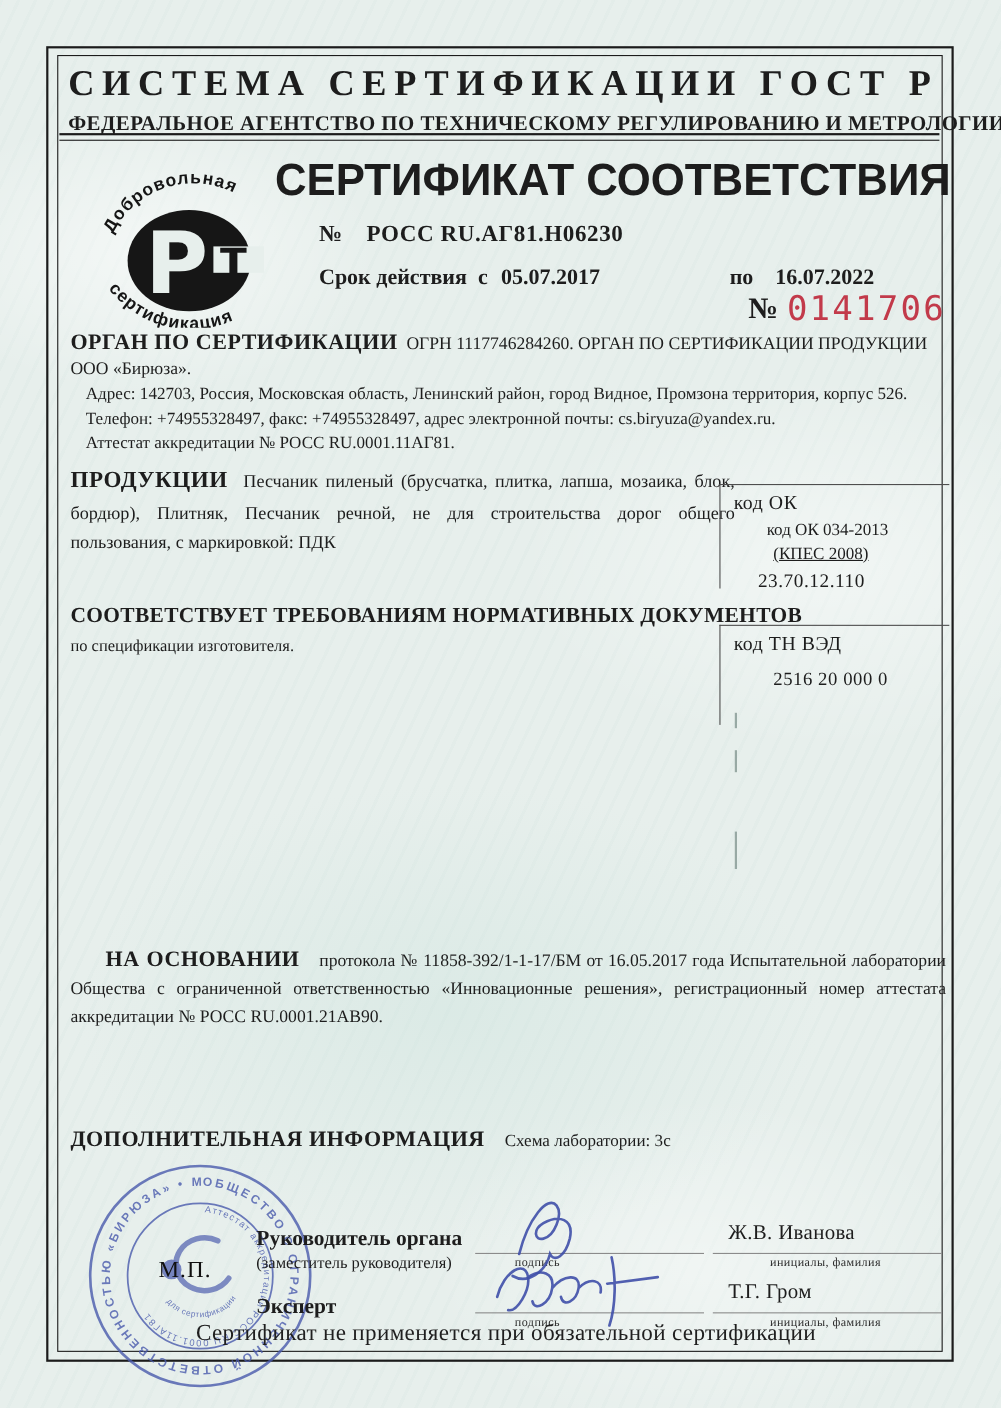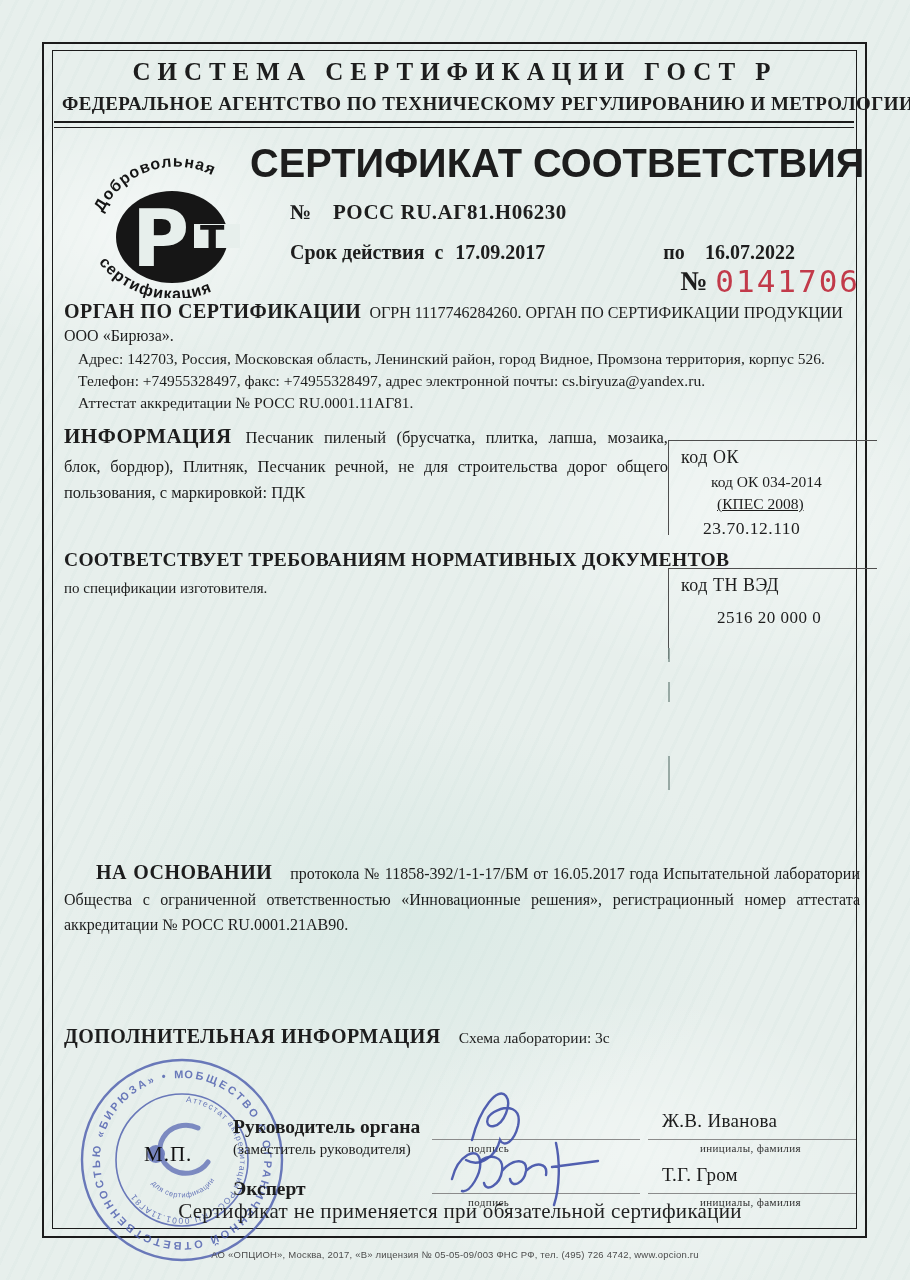--- a/index.html
+++ b/index.html
@@ -13,42 +13,42 @@
       radial-gradient(ellipse 520px 320px at 45% 72%, rgba(205,228,222,.45), transparent 65%),
       radial-gradient(ellipse 380px 240px at 70% 90%, rgba(255,255,255,.4), transparent 65%),
       repeating-linear-gradient(115deg, rgba(175,205,200,.07) 0 3px, transparent 3px 14px),
       #e7efec;
   }
   .frame-outer{position:absolute;left:42px;top:42px;width:821px;height:1192px;border:2.5px solid #1b1b1b;}
   .frame-inner{position:absolute;left:52px;top:50px;width:803px;height:1177px;border:1.5px solid #1b1b1b;}
   .hdr-div1{position:absolute;left:54px;top:121px;width:800px;border-top:2px solid #1b1b1b;}
   .hdr-div2{position:absolute;left:54px;top:127px;width:800px;border-top:1px solid #1b1b1b;}
   .header{position:absolute;left:62px;top:58px;width:786px;text-align:center;}
-  .header .l1{font-size:25px;font-weight:bold;letter-spacing:7px;white-space:nowrap;}
+  .header .l1{font-size:33px;font-weight:bold;letter-spacing:7px;white-space:nowrap;}
   .header .l2{font-size:19px;font-weight:bold;letter-spacing:.4px;margin-top:7px;white-space:nowrap;}
   .logo{position:absolute;left:76px;top:140px;width:192px;height:158px;}
   .doc-title{position:absolute;left:250px;top:140px;width:610px;text-align:center;
     font-family:"Liberation Sans", sans-serif;font-weight:700;font-size:41px;letter-spacing:0px;
     transform:scaleX(.97);transform-origin:left;white-space:nowrap;}
   .row-number{position:absolute;left:290px;top:200px;font-size:21px;}
   .row-number .no{font-weight:bold;margin-right:22px;}
   .row-number .val{font-weight:bold;letter-spacing:.5px;text-align:center;}
   .row-validity{position:absolute;left:290px;top:241px;font-size:20px;font-weight:bold;white-space:nowrap;}
   .row-validity .lbl{margin-right:10px;}
   .row-validity .c{margin-right:12px;}
   .row-validity .to{margin-left:118px;margin-right:20px;text-align:right;}
   .row-blank{position:absolute;left:610px;top:263px;width:250px;white-space:nowrap;text-align:right;}
   .row-blank .no{font-size:27px;font-weight:bold;margin-right:8px;vertical-align:2px;}
   .row-blank .val{font-family:"DejaVu Sans Mono", monospace;font-size:31px;color:#c23a4a;letter-spacing:2px;}
   .sec-organ{position:absolute;left:64px;top:297px;width:796px;font-size:16px;line-height:1.42;}
   .sec-organ .lbl{font-size:20px;font-weight:bold;letter-spacing:.5px;margin-right:8px;}
   .sec-organ .sub{padding-left:14px;font-size:15.5px;}
   .sec-prod{position:absolute;left:64px;top:420px;width:604px;font-size:16.5px;line-height:1.6;text-align:justify;}
   .sec-prod .lbl{font-size:21px;font-weight:bold;letter-spacing:.5px;margin-right:14px;}
-  .box{position:absolute;left:668px;width:188px;border-top:1.5px solid #4e4e4e;border-left:1.5px solid #4e4e4e;padding:6px 8px 10px 12px;}
+  .box{position:absolute;left:654px;width:188px;border-top:1.5px solid #4e4e4e;border-left:1.5px solid #4e4e4e;padding:6px 8px 10px 12px;}
   .box-ok{top:440px;height:78px;}
   .box-tnved{top:568px;height:74px;}
   .box .cap{font-size:18px;letter-spacing:.5px;}
   .box .c1{font-size:15.5px;margin:5px 0 0 30px;}
   .box .c2{font-size:15.5px;margin:4px 0 0 36px;text-decoration:underline;}
   .box .c3{font-size:17.5px;margin:5px 0 0 22px;letter-spacing:.5px;}
   .box .cv{font-size:17px;margin:12px 0 0 36px;letter-spacing:.5px;}
   .sec-conf{position:absolute;left:64px;top:549px;width:600px;}
   .sec-conf .lbl{font-size:19.5px;font-weight:bold;letter-spacing:.3px;white-space:nowrap;}
   .sec-conf .txt{font-size:15px;margin-top:9px;}
@@ -119,41 +119,41 @@
     </svg>
   </div>
 
   <div class="doc-title">СЕРТИФИКАТ СООТВЕТСТВИЯ</div>
 
   <div class="row-number">
     <span class="no">№</span><span class="val">РОСС RU.АГ81.Н06230</span>
   </div>
 
   <div class="row-validity">
-    <span class="lbl">Срок действия</span><span class="c">с</span><span>17.09.2017</span><span class="to">по</span><span>16.07.2022</span>
+    <span class="lbl">Срок действия</span><span class="c">с</span><span>05.07.2017</span><span class="to">по</span><span>16.07.2022</span>
   </div>
 
   <div class="row-blank">
     <span class="no">№</span><span class="val">0141706</span>
   </div>
 
   <div class="sec-organ">
     <div><span class="lbl">ОРГАН ПО СЕРТИФИКАЦИИ</span><span>ОГРН 1117746284260. ОРГАН ПО СЕРТИФИКАЦИИ ПРОДУКЦИИ ООО «Бирюза».</span></div>
     <div class="sub">Адрес: 142703, Россия, Московская область, Ленинский район, город Видное, Промзона территория, корпус 526.</div>
     <div class="sub">Телефон: +74955328497, факс: +74955328497, адрес электронной почты: cs.biryuza@yandex.ru.</div>
     <div class="sub">Аттестат аккредитации № РОСС RU.0001.11АГ81.</div>
   </div>
 
   <div class="sec-prod">
-    <span class="lbl">ИНФОРМАЦИЯ</span><span>Песчаник пиленый (брусчатка, плитка, лапша, мозаика, блок, бордюр), Плитняк, Песчаник речной, не для строительства дорог общего пользования, с маркировкой: ПДК</span>
+    <span class="lbl">ПРОДУКЦИИ</span><span>Песчаник пиленый (брусчатка, плитка, лапша, мозаика, блок, бордюр), Плитняк, Песчаник речной, не для строительства дорог общего пользования, с маркировкой: ПДК</span>
   </div>
 
   <div class="box box-ok">
     <div class="cap">код ОК</div>
-    <div class="c1">код ОК 034-2014</div>
+    <div class="c1">код ОК 034-2013</div>
     <div class="c2">(КПЕС 2008)</div>
     <div class="c3">23.70.12.110</div>
   </div>
 
   <div class="sec-conf">
     <div class="lbl">СООТВЕТСТВУЕТ ТРЕБОВАНИЯМ НОРМАТИВНЫХ ДОКУМЕНТОВ</div>
     <div class="txt">по спецификации изготовителя.</div>
   </div>
 
   <div class="box box-tnved">
@@ -215,15 +215,14 @@
   <div class="name nm2">Т.Г. Гром</div>
 
   <svg class="sig-svg sg1" width="130" height="90" viewBox="0 0 130 90">
     <path d="M 20,60 C 28,28 46,6 54,16 C 60,24 52,44 42,46 C 34,48 32,38 42,32 C 56,24 70,28 66,46 C 62,62 52,68 48,60 C 44,76 28,88 14,80" fill="none" stroke="#3f4fa8" stroke-width="2.4" stroke-linecap="round" opacity=".9"></path>
   </svg>
   <svg class="sig-svg sg2" width="230" height="80" viewBox="0 0 230 80">
     <path d="M 12,44 C 18,20 38,10 40,26 C 42,38 30,58 22,56 M 40,26 C 52,18 64,22 62,36 C 60,50 46,58 44,48 M 62,36 C 72,24 88,22 86,36 C 84,48 72,54 70,44 M 86,36 C 96,26 108,28 106,40 M 116,8 C 120,26 120,52 114,70 M 112,32 L 158,26" fill="none" stroke="#3f4fa8" stroke-width="2.4" stroke-linecap="round" opacity=".9"></path>
   </svg>
 
   <div class="notice">Сертификат не применяется при обязательной сертификации</div>
-  <div class="imprint">АО «ОПЦИОН», Москва, 2017, «В»     лицензия № 05-05-09/003 ФНС РФ,  тел. (495) 726 4742,  www.opcion.ru</div>
 
 </div>
 
 </body></html>

